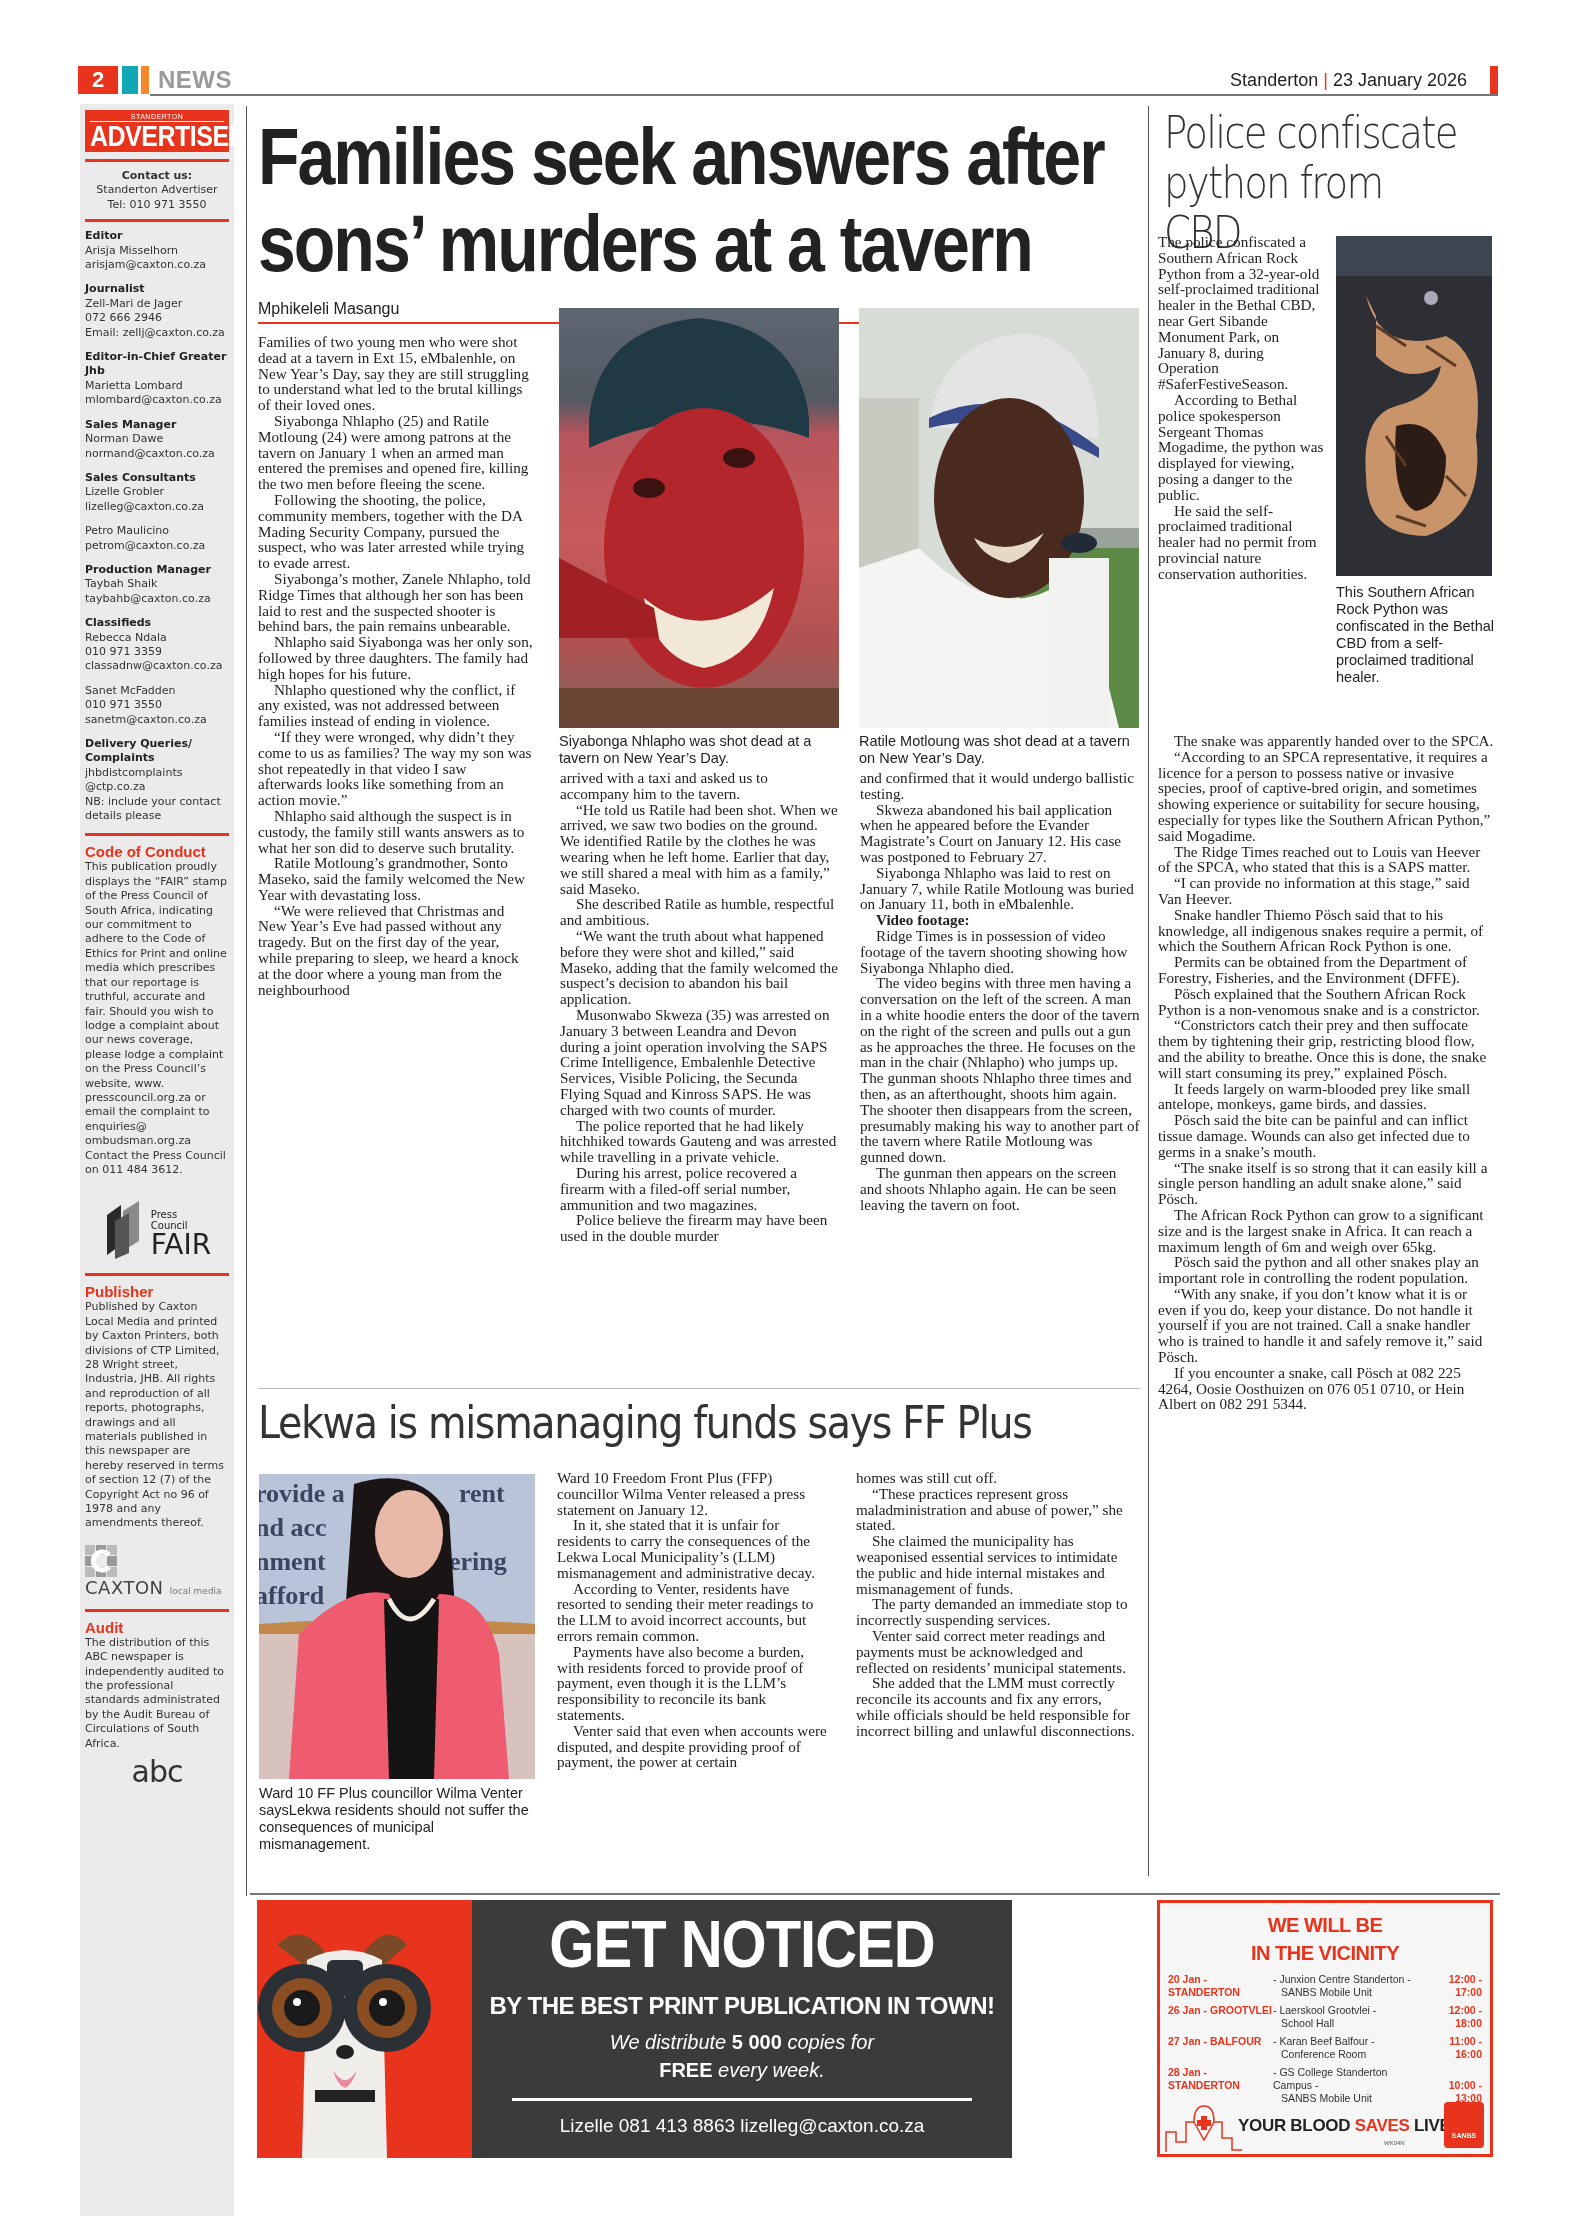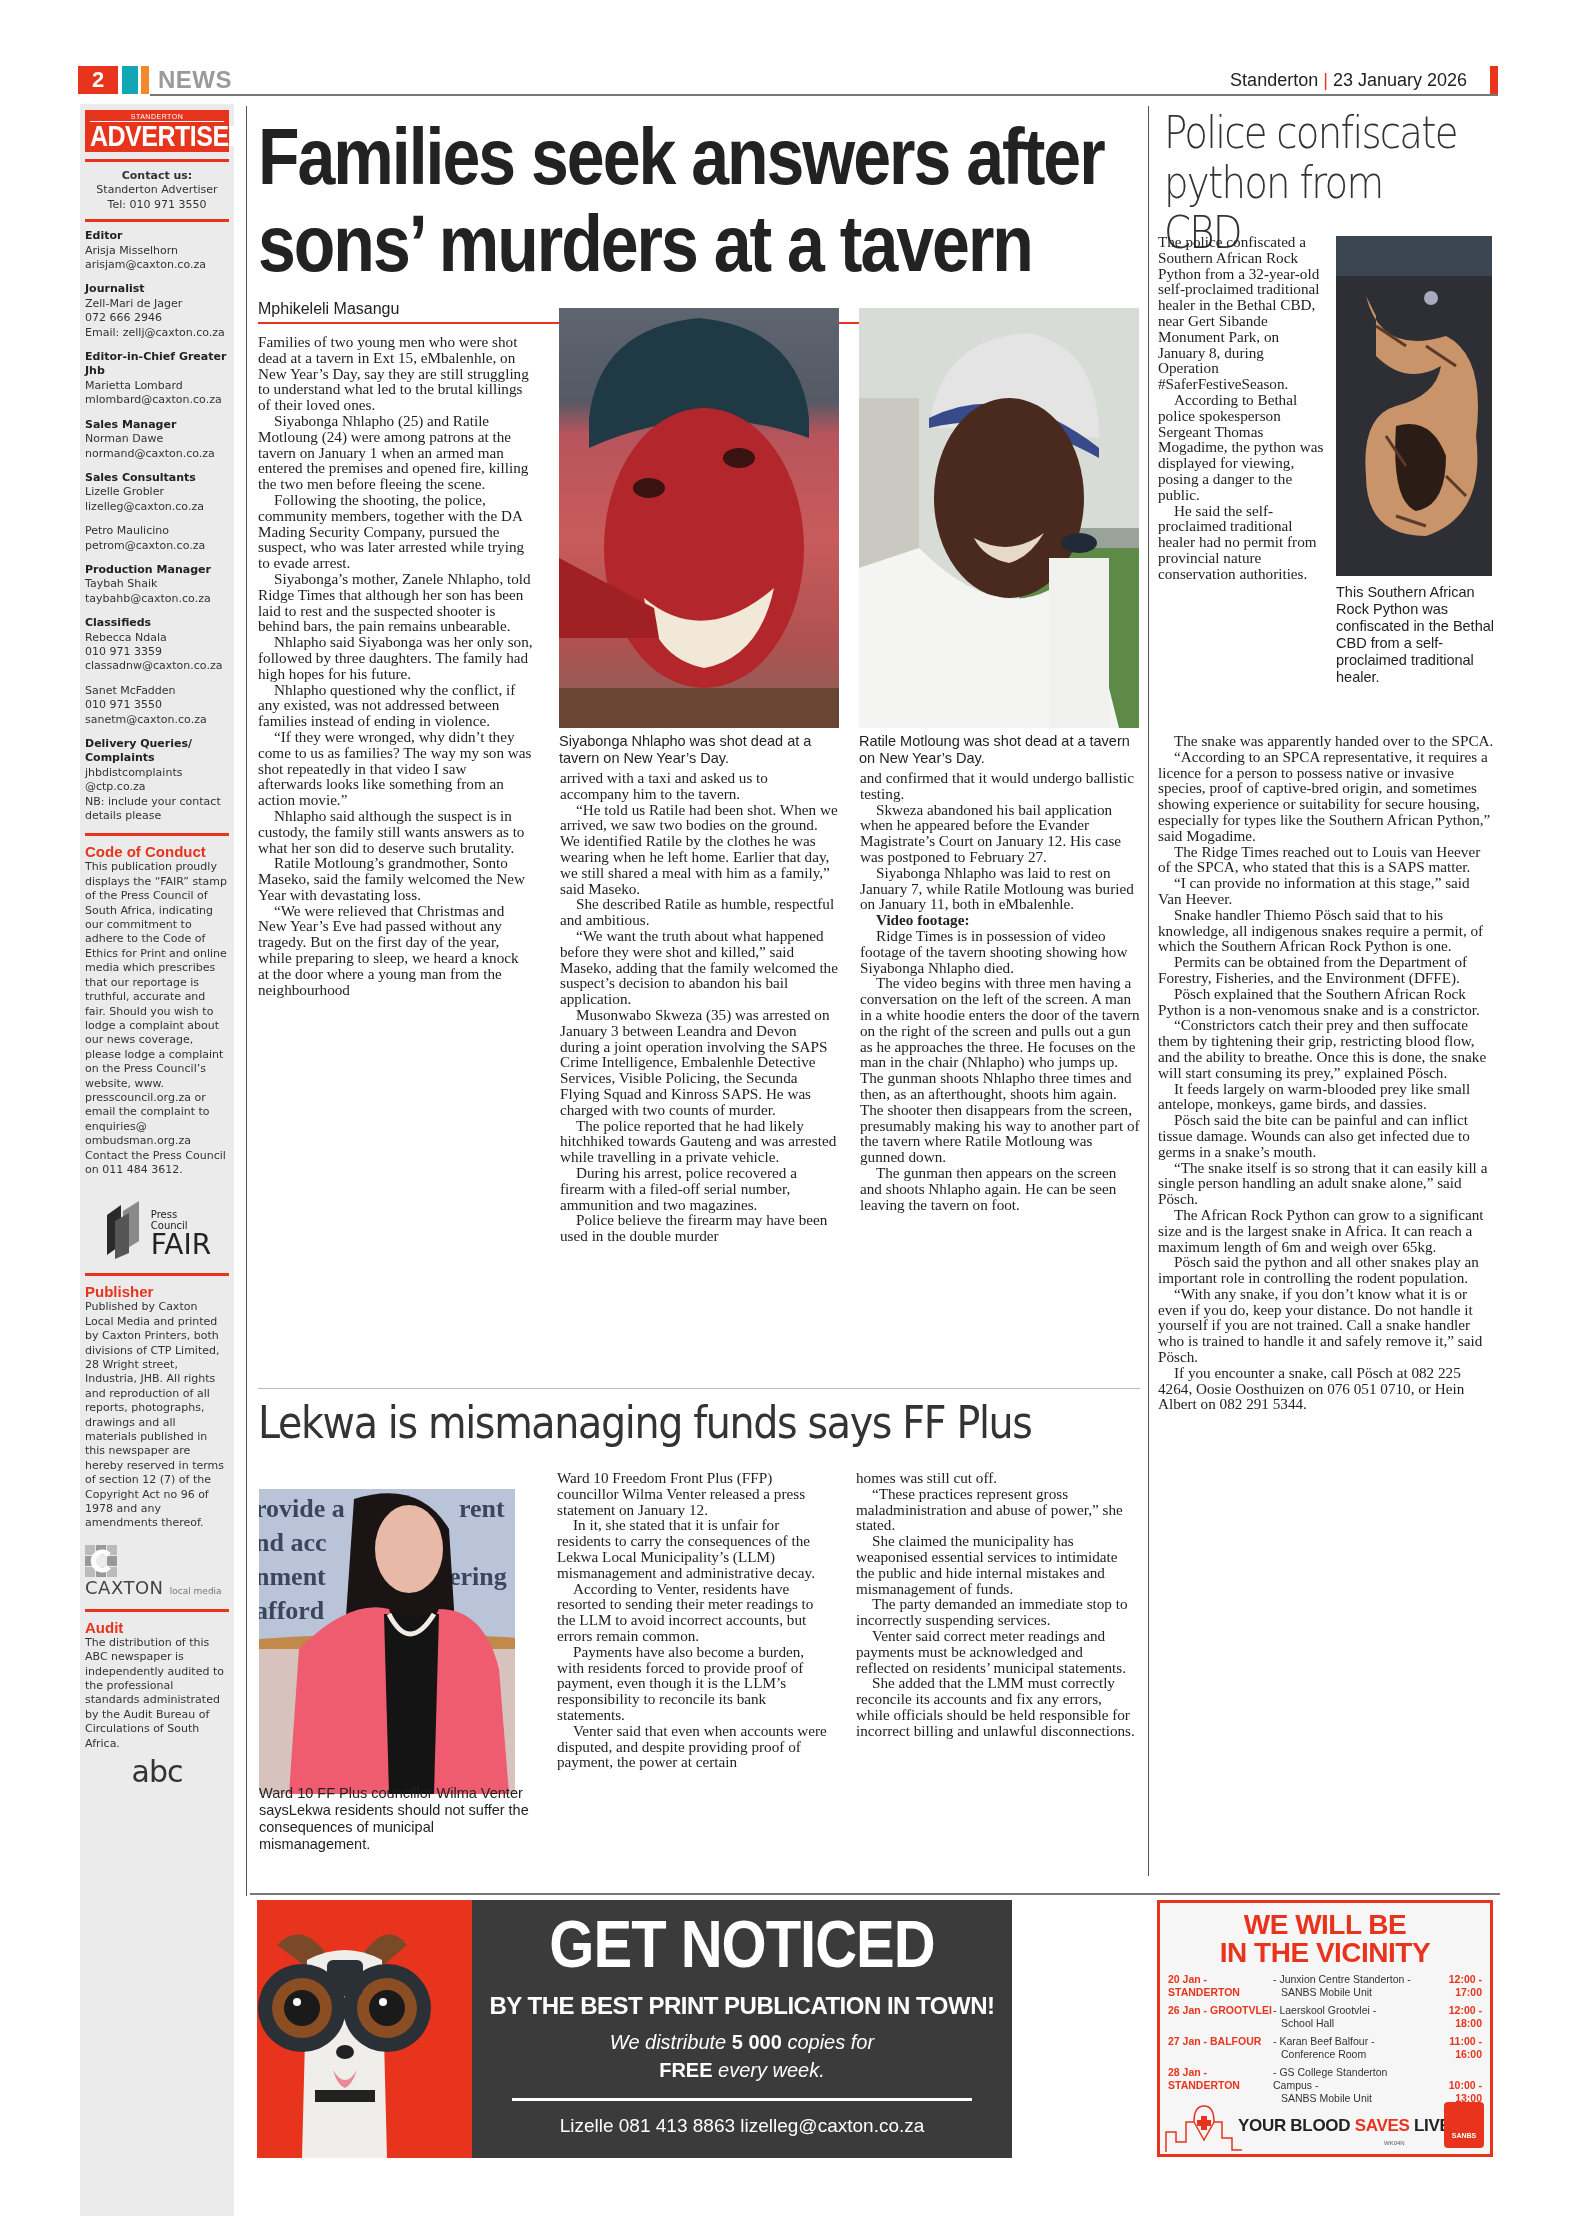--- a/index.html
+++ b/index.html
@@ -69,21 +69,21 @@
     font-family: "Liberation Sans", sans-serif; }
   .gn-title { font-weight: bold; font-size: 58px; line-height: 60px; margin-top: 14px; letter-spacing: -1px; transform: scaleY(1.15); }
   .gn-sub { font-weight: bold; font-size: 24px; line-height: 28px; margin-top: 18px; letter-spacing: -0.5px; }
   .gn-dist { font-style: italic; font-size: 20px; line-height: 28px; margin-top: 8px; }
   .gn-dist b { font-style: normal; }
   .gn-line { width: 460px; height: 3px; background: #fff; margin: 14px auto 10px auto; }
   .gn-contact { font-size: 19px; line-height: 30px; }
 
   .ad2 { position: absolute; left: 1157px; top: 1900px; width: 336px; height: 257px; border: 3px solid #e8341c; background: #f6f6f6;
     font-family: "Liberation Sans", sans-serif; }
-  .v-title { text-align: center; color: #e8341c; font-weight: bold; font-size: 28px; line-height: 28px; margin-top: 8px; letter-spacing: -0.5px; }
+  .v-title { text-align: center; color: #e8341c; font-weight: bold; font-size: 20px; line-height: 28px; margin-top: 8px; letter-spacing: -0.5px; }
   .v-rows { margin: 6px 8px 0 8px; }
   .v-row { display: flex; font-size: 10.5px; line-height: 13px; margin-bottom: 5px; }
   .v-date { width: 105px; color: #e8341c; font-weight: bold; }
   .v-venue { flex: 1; color: #333; }
   .v-time { width: 62px; color: #e8341c; font-weight: bold; text-align: right; align-self: flex-end; }
   .v-foot { position: absolute; left: 0; bottom: 0; width: 100%; height: 52px; }
   .v-slogan { position: absolute; left: 78px; top: 14px; font-weight: bold; font-size: 17px; color: #222; letter-spacing: -0.3px; }
   .v-slogan span { color: #e8341c; }
   .v-code { position: absolute; left: 224px; top: 38px; font-size: 6px; color: #555; }
   .sanbs { position: absolute; right: 6px; bottom: 6px; width: 40px; height: 46px; background: #e8341c; border-radius: 4px; color: #fff;
@@ -292,21 +292,21 @@
     <p>“The snake itself is so strong that it can easily kill a single person handling an adult snake alone,” said Pösch.</p>
     <p>The African Rock Python can grow to a significant size and is the largest snake in Africa. It can reach a maximum length of 6m and weigh over 65kg.</p>
     <p>Pösch said the python and all other snakes play an important role in controlling the rodent population.</p>
     <p>“With any snake, if you don’t know what it is or even if you do, keep your distance. Do not handle it yourself if you are not trained. Call a snake handler who is trained to handle it and safely remove it,” said Pösch.</p>
     <p>If you encounter a snake, call Pösch at 082 225 4264, Oosie Oosthuizen on 076 051 0710, or Hein Albert on 082 291 5344.</p>
   </div>
 
 <div class="v-rule" style="left:258px;top:1388px;width:882px;height:1px;background:#bbb;"></div>
 
 <div class="hl3">Lekwa is mismanaging funds says FF Plus</div>
-<div class="photo" style="left:259px;top:1474px;width:256px;height:305px;background:#fef9c3;margin-top:15px;">
+<div class="photo" style="left:259px;top:1474px;width:276px;height:305px;background:#fef9c3;">
   <svg width="276" height="305" viewBox="0 0 276 305">
     <rect x="0" y="0" width="276" height="150" fill="#b9c4d8"></rect>
     <text x="-4" y="28" font-family="Liberation Serif, serif" font-weight="bold" font-size="26" fill="#3a4660">rovide a</text>
     <text x="200" y="28" font-family="Liberation Serif, serif" font-weight="bold" font-size="26" fill="#3a4660">rent</text>
     <text x="-4" y="62" font-family="Liberation Serif, serif" font-weight="bold" font-size="26" fill="#3a4660">nd acc</text>
     <text x="-4" y="96" font-family="Liberation Serif, serif" font-weight="bold" font-size="26" fill="#3a4660">nment</text>
     <text x="190" y="96" font-family="Liberation Serif, serif" font-weight="bold" font-size="26" fill="#3a4660">ering</text>
     <text x="-4" y="130" font-family="Liberation Serif, serif" font-weight="bold" font-size="26" fill="#3a4660">afford</text>
     <rect x="0" y="150" width="276" height="155" fill="#d8c2bd"></rect>
     <path d="M0 150 Q138 140 276 150 L276 160 L0 160 Z" fill="#c28a4a"></path>

